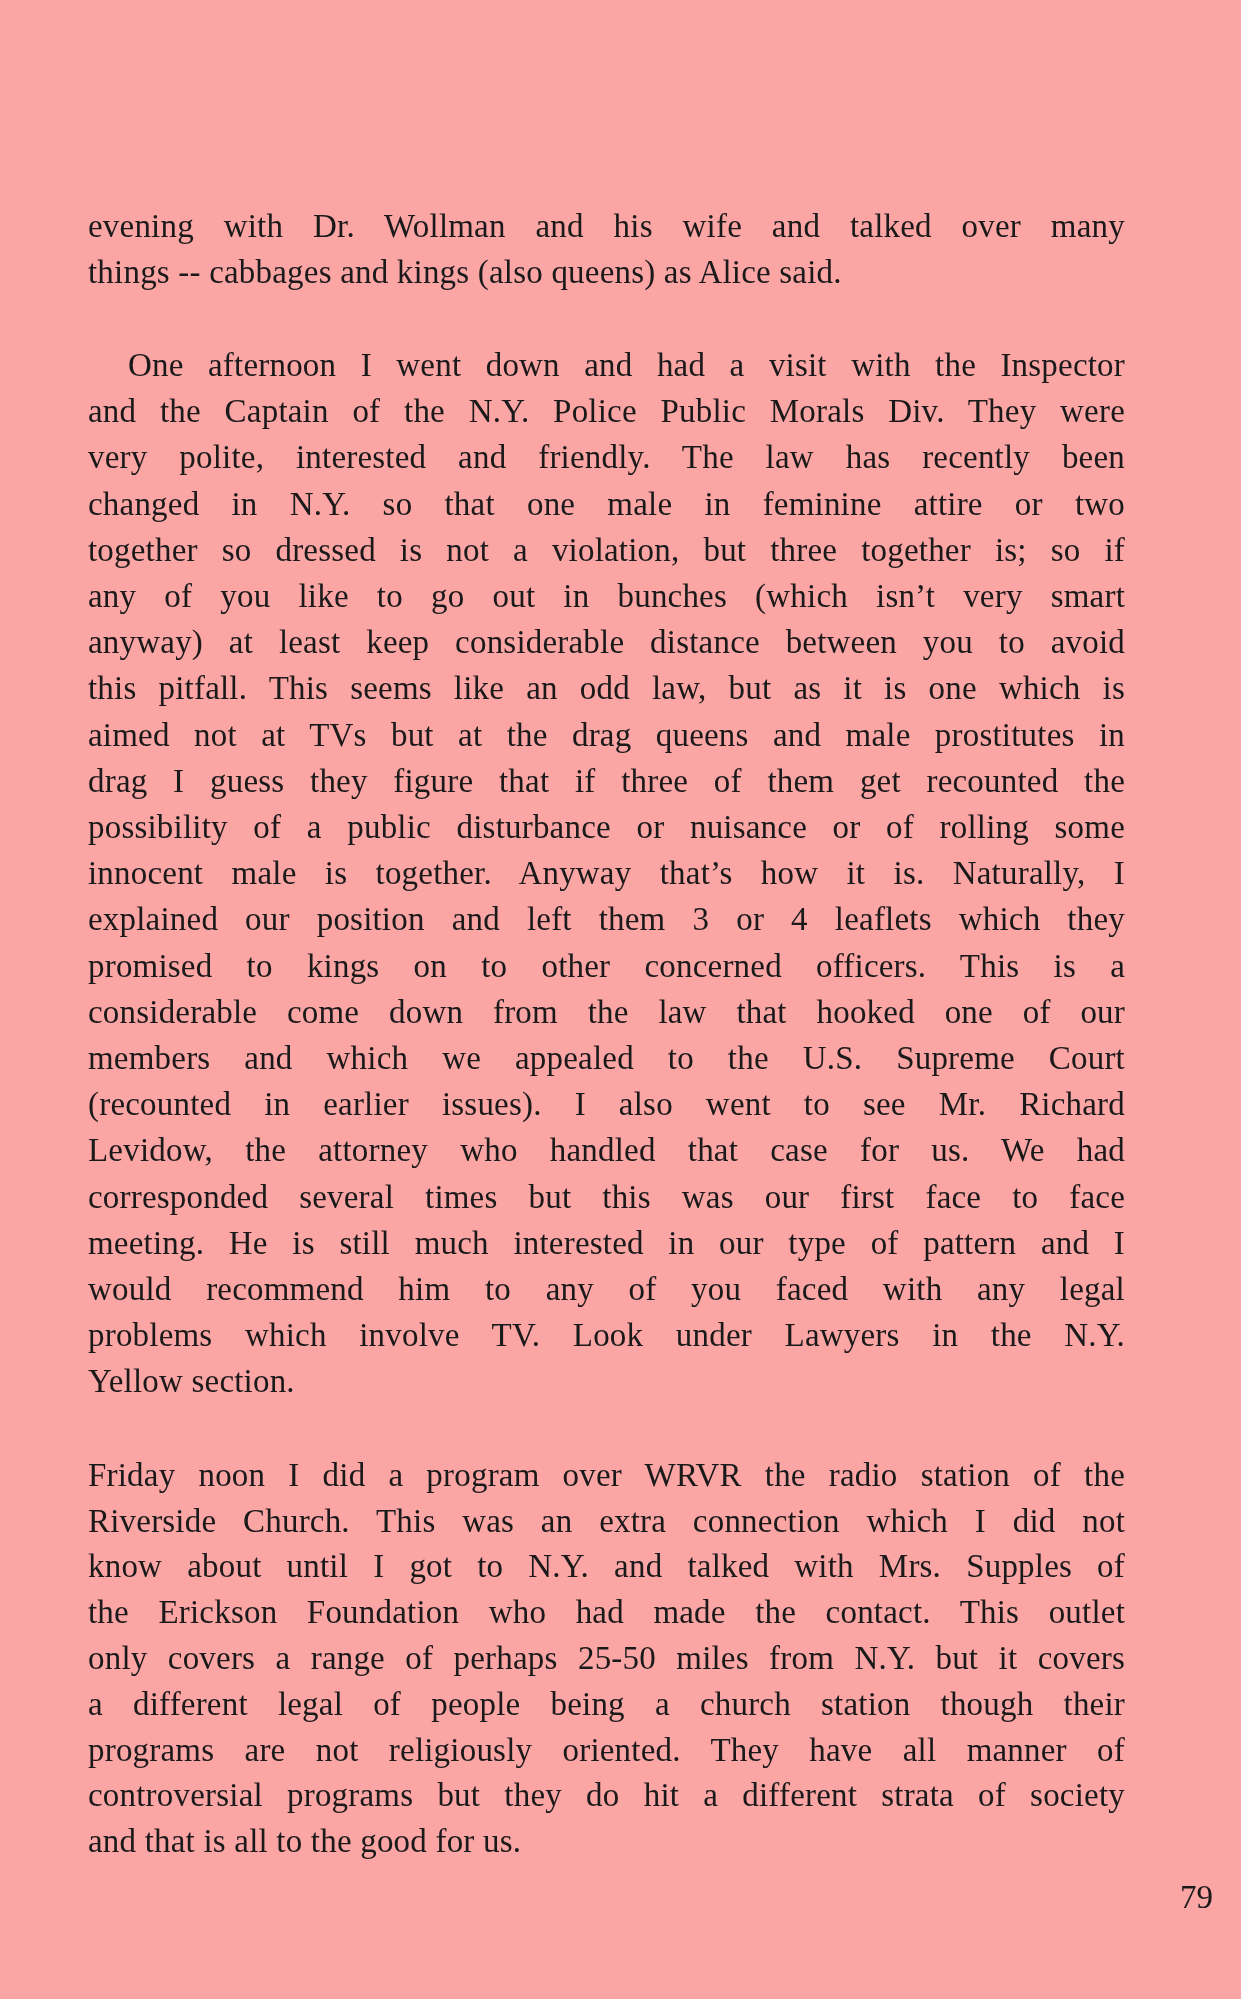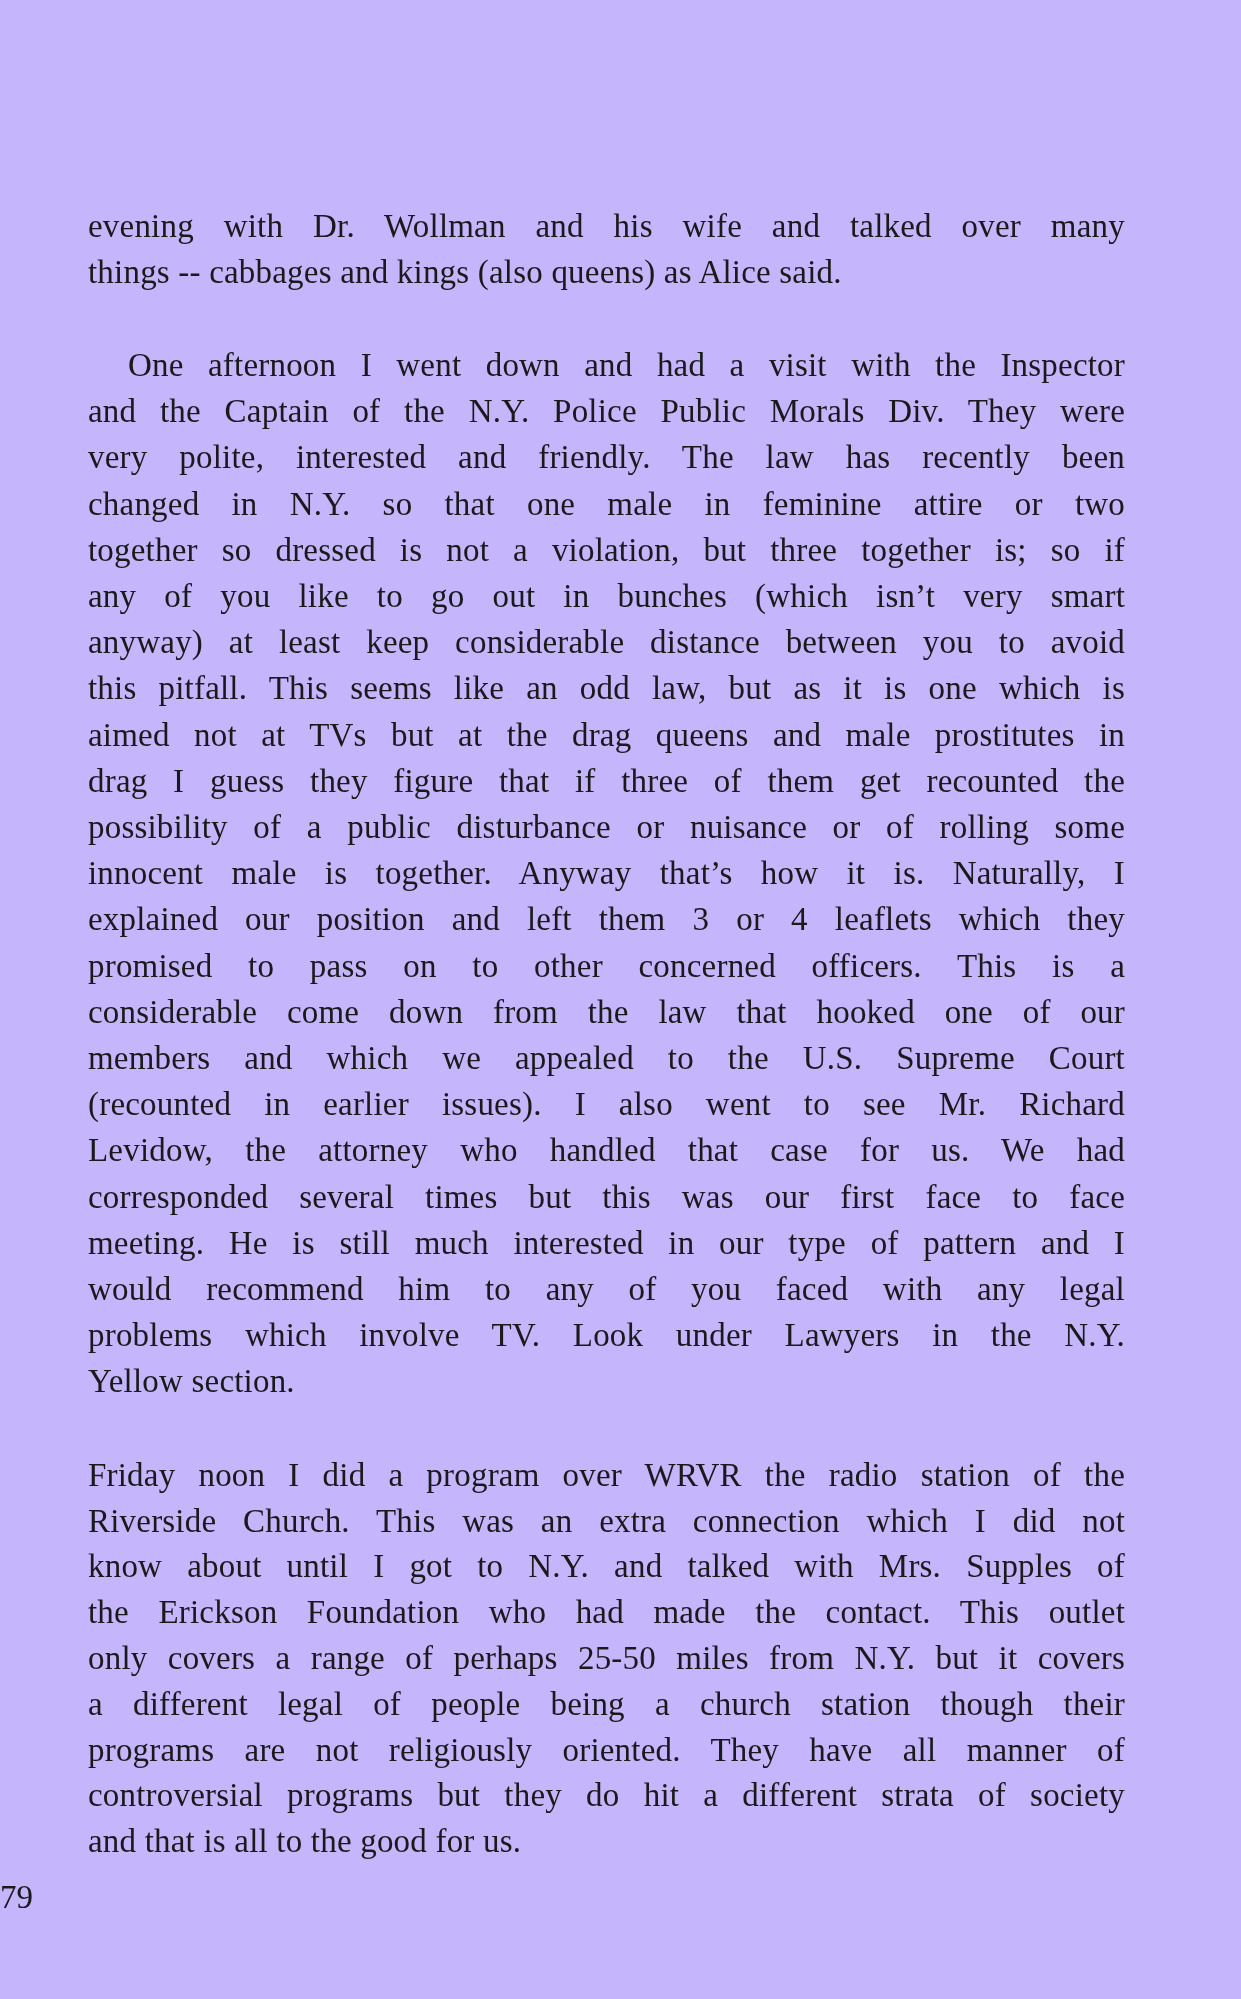--- a/index.html
+++ b/index.html
@@ -11,21 +11,21 @@
     width: 1241px;
     height: 1999px;
     position: relative;
     overflow: hidden;
   }
   .page {
     position: absolute;
     left: 0; top: 0;
     width: 1241px;
     height: 1999px;
-    background: #c4b5fd;
+    background: #fca5a5;
   }
   .line {
     position: absolute;
     left: 88px;
     width: 1037px;
     height: 33px;
     font-family: "Liberation Serif", "DejaVu Serif", serif;
     font-size: 33px;
     line-height: 33px;
     color: #1a1a1a;
@@ -40,21 +40,21 @@
     width: auto;
   }
   .line.indent {
     left: 128px;
     width: 997px;
   }
   .page-number {
     position: absolute;
     left: 0;
     width: 1213px;
-    text-align: left;
+    text-align: right;
     font-family: "Liberation Serif", "DejaVu Serif", serif;
     font-size: 33px;
     line-height: 33px;
     color: #1a1a1a;
   }
 </style>
 </head>
 <body>
 
 <div class="page">
@@ -71,21 +71,21 @@
     <div class="line" style="top:488px">changed in N.Y. so that one male in feminine attire or two</div>
     <div class="line" style="top:534px">together so dressed is not a violation, but three together is; so if</div>
     <div class="line" style="top:580px">any of you like to go out in bunches (which isn’t very smart</div>
     <div class="line" style="top:626px">anyway) at least keep considerable distance between you to avoid</div>
     <div class="line" style="top:672px">this pitfall. This seems like an odd law, but as it is one which is</div>
     <div class="line" style="top:719px">aimed not at TVs but at the drag queens and male prostitutes in</div>
     <div class="line" style="top:765px">drag I guess they figure that if three of them get recounted the</div>
     <div class="line" style="top:811px">possibility of a public disturbance or nuisance or of rolling some</div>
     <div class="line" style="top:857px">innocent male is together. Anyway that’s how it is. Naturally, I</div>
     <div class="line" style="top:903px">explained our position and left them 3 or 4 leaflets which they</div>
-    <div class="line" style="top:950px">promised to pass on to other concerned officers. This is a</div>
+    <div class="line" style="top:950px">promised to kings on to other concerned officers. This is a</div>
     <div class="line" style="top:996px">considerable come down from the law that hooked one of our</div>
     <div class="line" style="top:1042px">members and which we appealed to the U.S. Supreme Court</div>
     <div class="line" style="top:1088px">(recounted in earlier issues). I also went to see Mr. Richard</div>
     <div class="line" style="top:1134px">Levidow, the attorney who handled that case for us. We had</div>
     <div class="line" style="top:1181px">corresponded several times but this was our first face to face</div>
     <div class="line" style="top:1227px">meeting. He is still much interested in our type of pattern and I</div>
     <div class="line" style="top:1273px">would recommend him to any of you faced with any legal</div>
     <div class="line" style="top:1319px">problems which involve TV. Look under Lawyers in the N.Y.</div>
     <div class="line last" style="top:1365px">Yellow section.</div>
   </div>

